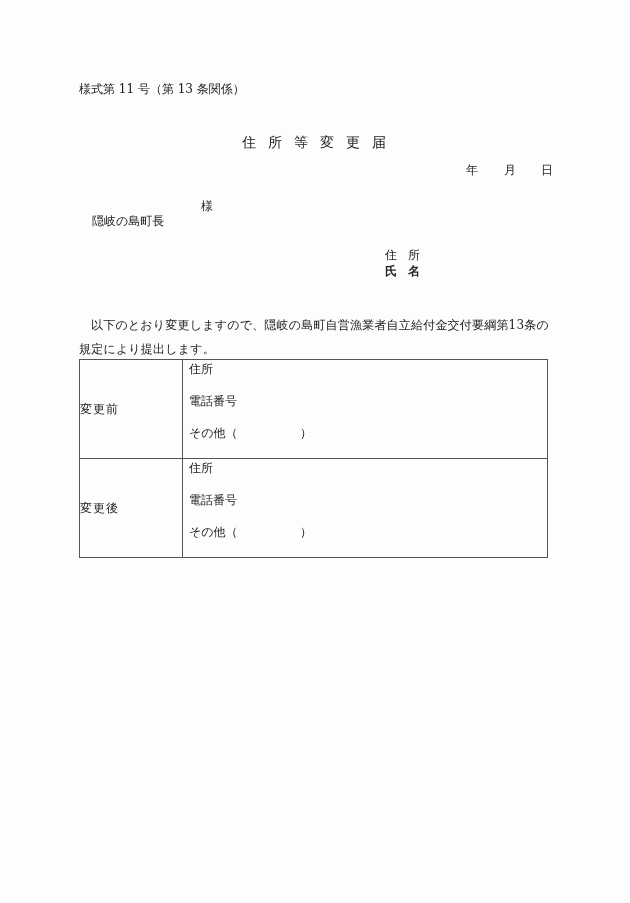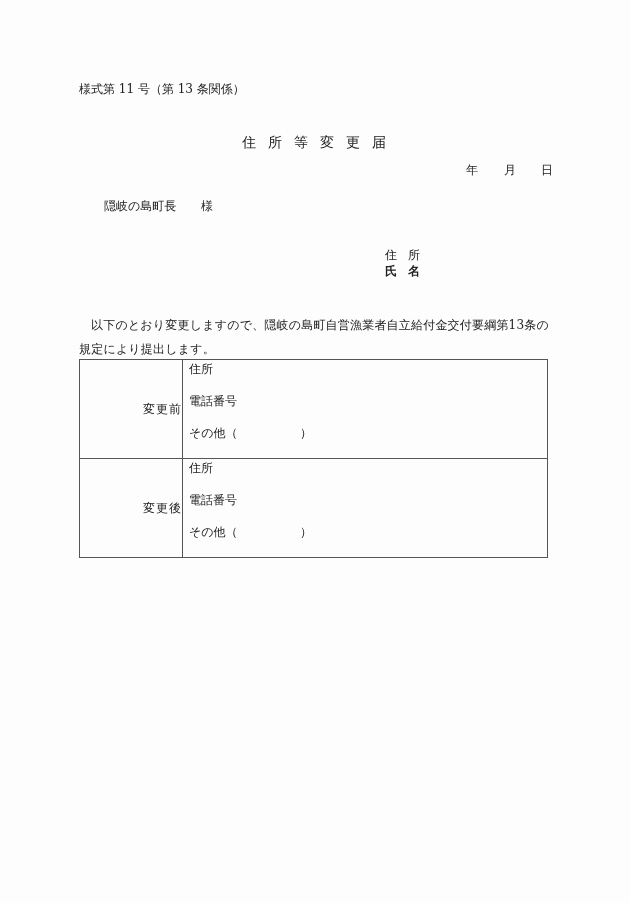--- a/index.html
+++ b/index.html
@@ -4,29 +4,29 @@
 <style>
   html, body { margin:0; padding:0; }
   body {
     width:630px; height:903px; background:#fdfdfd; position:relative; overflow:hidden;
     font-family:"DejaVu Serif","Liberation Serif",serif; color:#222; font-size:12px;
   }
   .abs { position:absolute; white-space:nowrap; line-height:14px; }
   .form-no { left:79px; top:82px; }
   .title { left:242px; top:135px; letter-spacing:12px; font-size:14px; }
   .date { top:163px; }
-  .addressee { left:92px; top:199px;margin-left:12px; }
+  .addressee { left:92px; top:214px; }
   .sama { left:201px; top:199px; }
   .applicant { left:385px; letter-spacing:11px; }
   .body-text { left:79px; top:313px; width:474px; white-space:normal; line-height:24px; text-indent:12px; letter-spacing:0.2px; }
   table.changes {
     position:absolute; left:79px; top:359px; width:469px; border-collapse:collapse;
   }
   table.changes td { border:1px solid #555; padding:0; vertical-align:top; }
-  td.label { width:102px; text-align:right; vertical-align:middle !important; height:96px; letter-spacing:1px; }
+  td.label { width:102px; text-align:left; vertical-align:middle !important; height:96px; letter-spacing:1px; }
   td.fields { padding-left:6px !important; }
   .field { height:32px; line-height:14px; position:relative; }
   .field:first-child { margin-top:2px; }
   .paren-close { position:absolute; left:111px; top:0; }
 </style>
 </head>
 <body>
 
 <div class="abs form-no">様式第 11 号（第 13 条関係）</div>
 <div class="abs title">住所等変更届</div>

